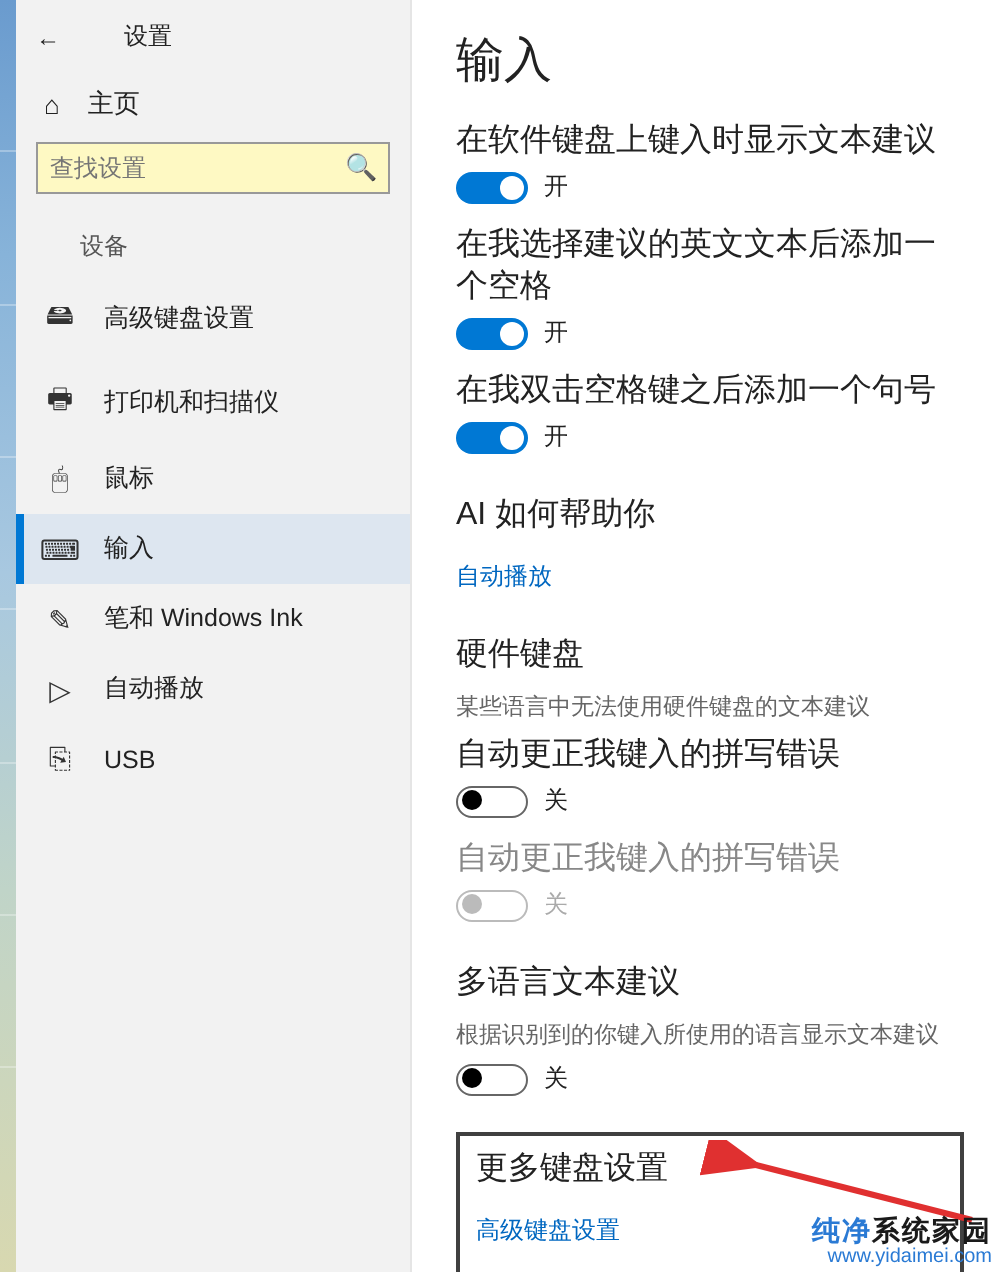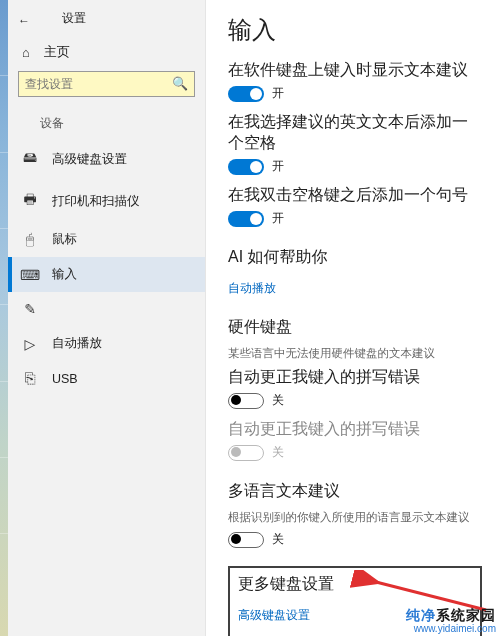--- a/index.html
+++ b/index.html
@@ -91,20 +91,21 @@
       <li>
           <span class="ico">🖱</span>
           <span>鼠标</span>
         </li>
       <li class="selected">
           <span class="ico">⌨</span>
           <span>输入</span>
         </li>
       <li>
           <span class="ico">✎</span>
+          <span>笔和 Windows Ink</span>
         </li>
       <li>
           <span class="ico">▷</span>
           <span>自动播放</span>
         </li>
       <li>
           <span class="ico">⎘</span>
           <span>USB</span>
         </li>
     </ul>

